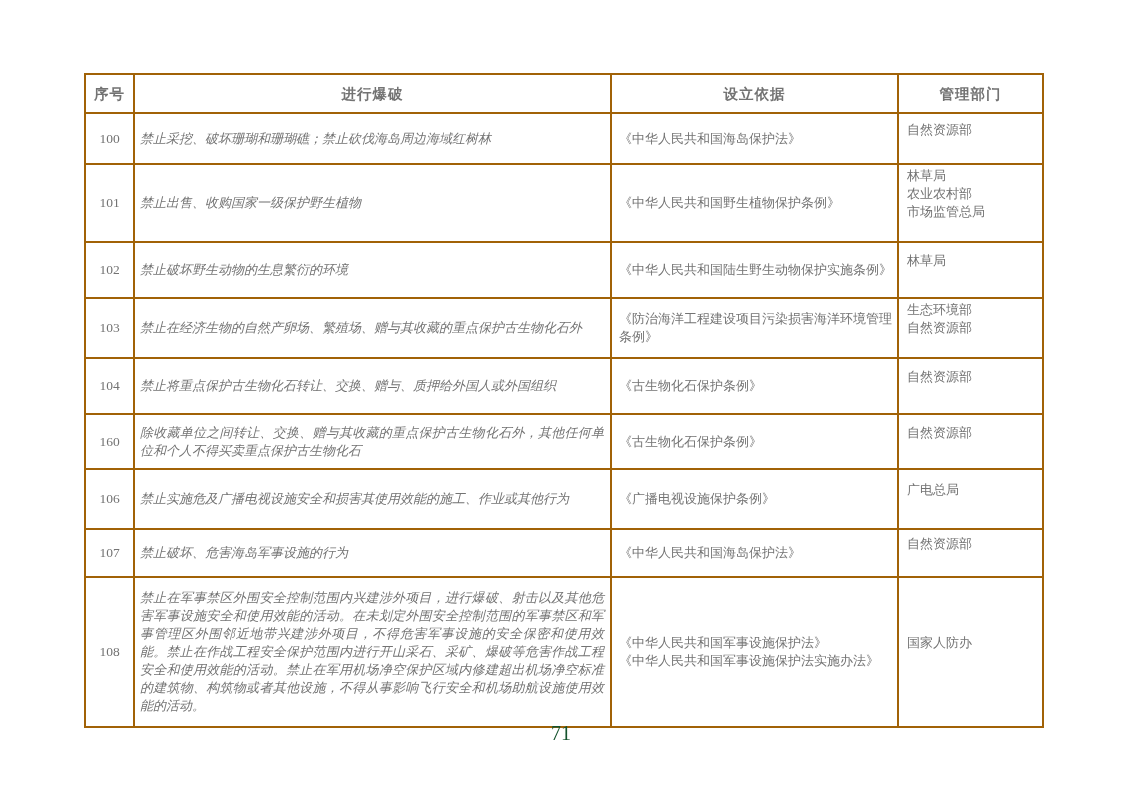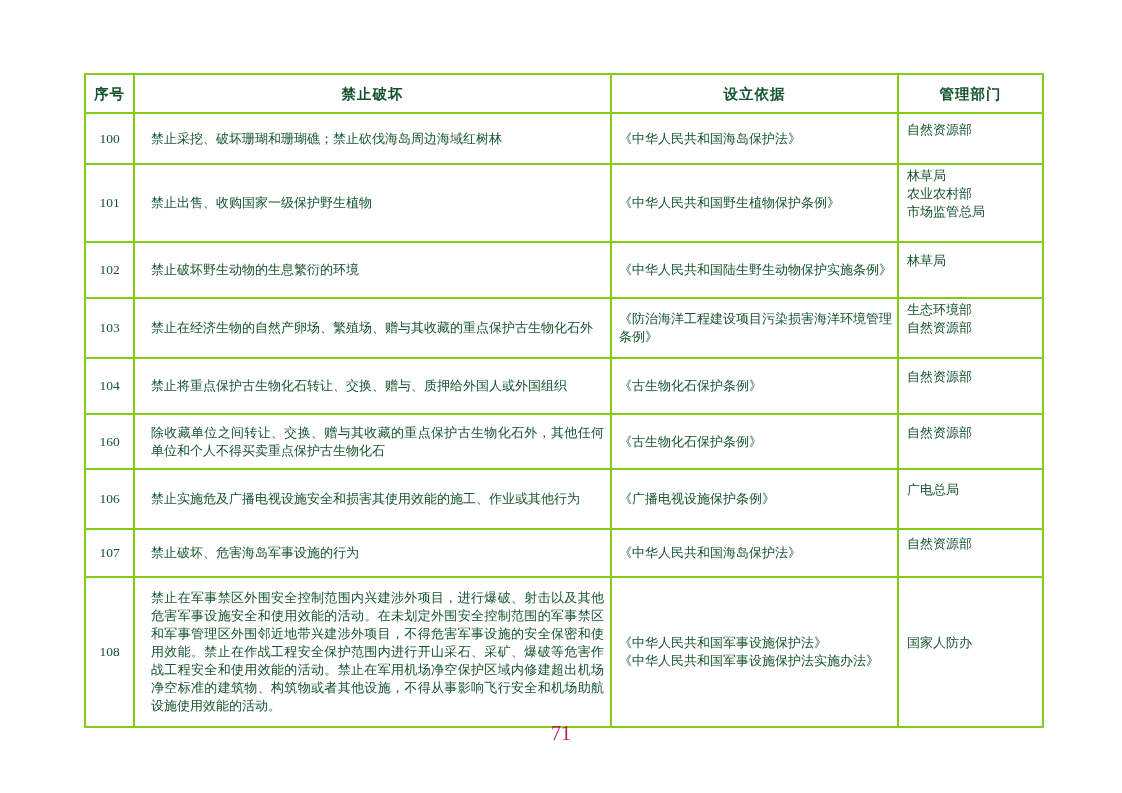--- a/index.html
+++ b/index.html
@@ -20,79 +20,80 @@
     position: absolute;
     left: 84px;
     top: 73px;
     width: 958px;
     border-collapse: collapse;
     table-layout: fixed;
     border: 2px solid #000;
   }
   .prohibition th,
   .prohibition td {
-    border: 2px solid #84cc16;
+    border: 2px solid #a16207;
     vertical-align: middle;
     font-size: 13px;
     line-height: 18px;
-    color: #14532d;
+    color: #737373;
     overflow: hidden;
   }
   .prohibition th {
     font-weight: bold;
     font-size: 14.5px;
     text-align: center;
     padding: 2px 2px;
     letter-spacing: 1px;
   }
   td.cell-no {
     text-align: center;
     font-size: 13.5px;
     padding: 14px 2px;
   }
   td.cell-measure {
     text-align: justify;
-    padding: 2px 6px 2px 16px;
+    padding: 2px 6px 2px 5px;
+    font-style: italic;
   }
   td.cell-basis {
     white-space: pre-line;
     padding: 2px 3px 2px 7px;
     margin-left: 47px;
   }
   td.cell-dept {
     white-space: pre-line;
     padding: 2px 3px 20px 8px;
   }
   .page-number {
     position: absolute;
     top: 722px;
     left: 0;
     width: 100%;
     text-align: center;
     font-size: 20px;
     font-family: "Liberation Serif", "DejaVu Serif", serif;
-    color: #be185d;
+    color: #14532d;
   }
 </style>
 </head>
 <body>
 
 <div class="page">
 
   <table class="prohibition">
     <colgroup>
       <col style="width:49px">
       <col style="width:477px">
       <col style="width:287px">
       <col style="width:145px">
     </colgroup>
     <tbody>
         <tr style="height:39px">
       <th>序号</th>
-      <th>禁止破坏</th>
+      <th>进行爆破</th>
       <th>设立依据</th>
       <th>管理部门</th>
     </tr>
     <tr style="height:51px">
       <td class="cell-no">100</td>
       <td class="cell-measure">禁止采挖、破坏珊瑚和珊瑚礁；禁止砍伐海岛周边海域红树林</td>
       <td class="cell-basis">《中华人民共和国海岛保护法》</td>
       <td class="cell-dept">自然资源部</td>
     </tr>
     <tr style="height:59px">

